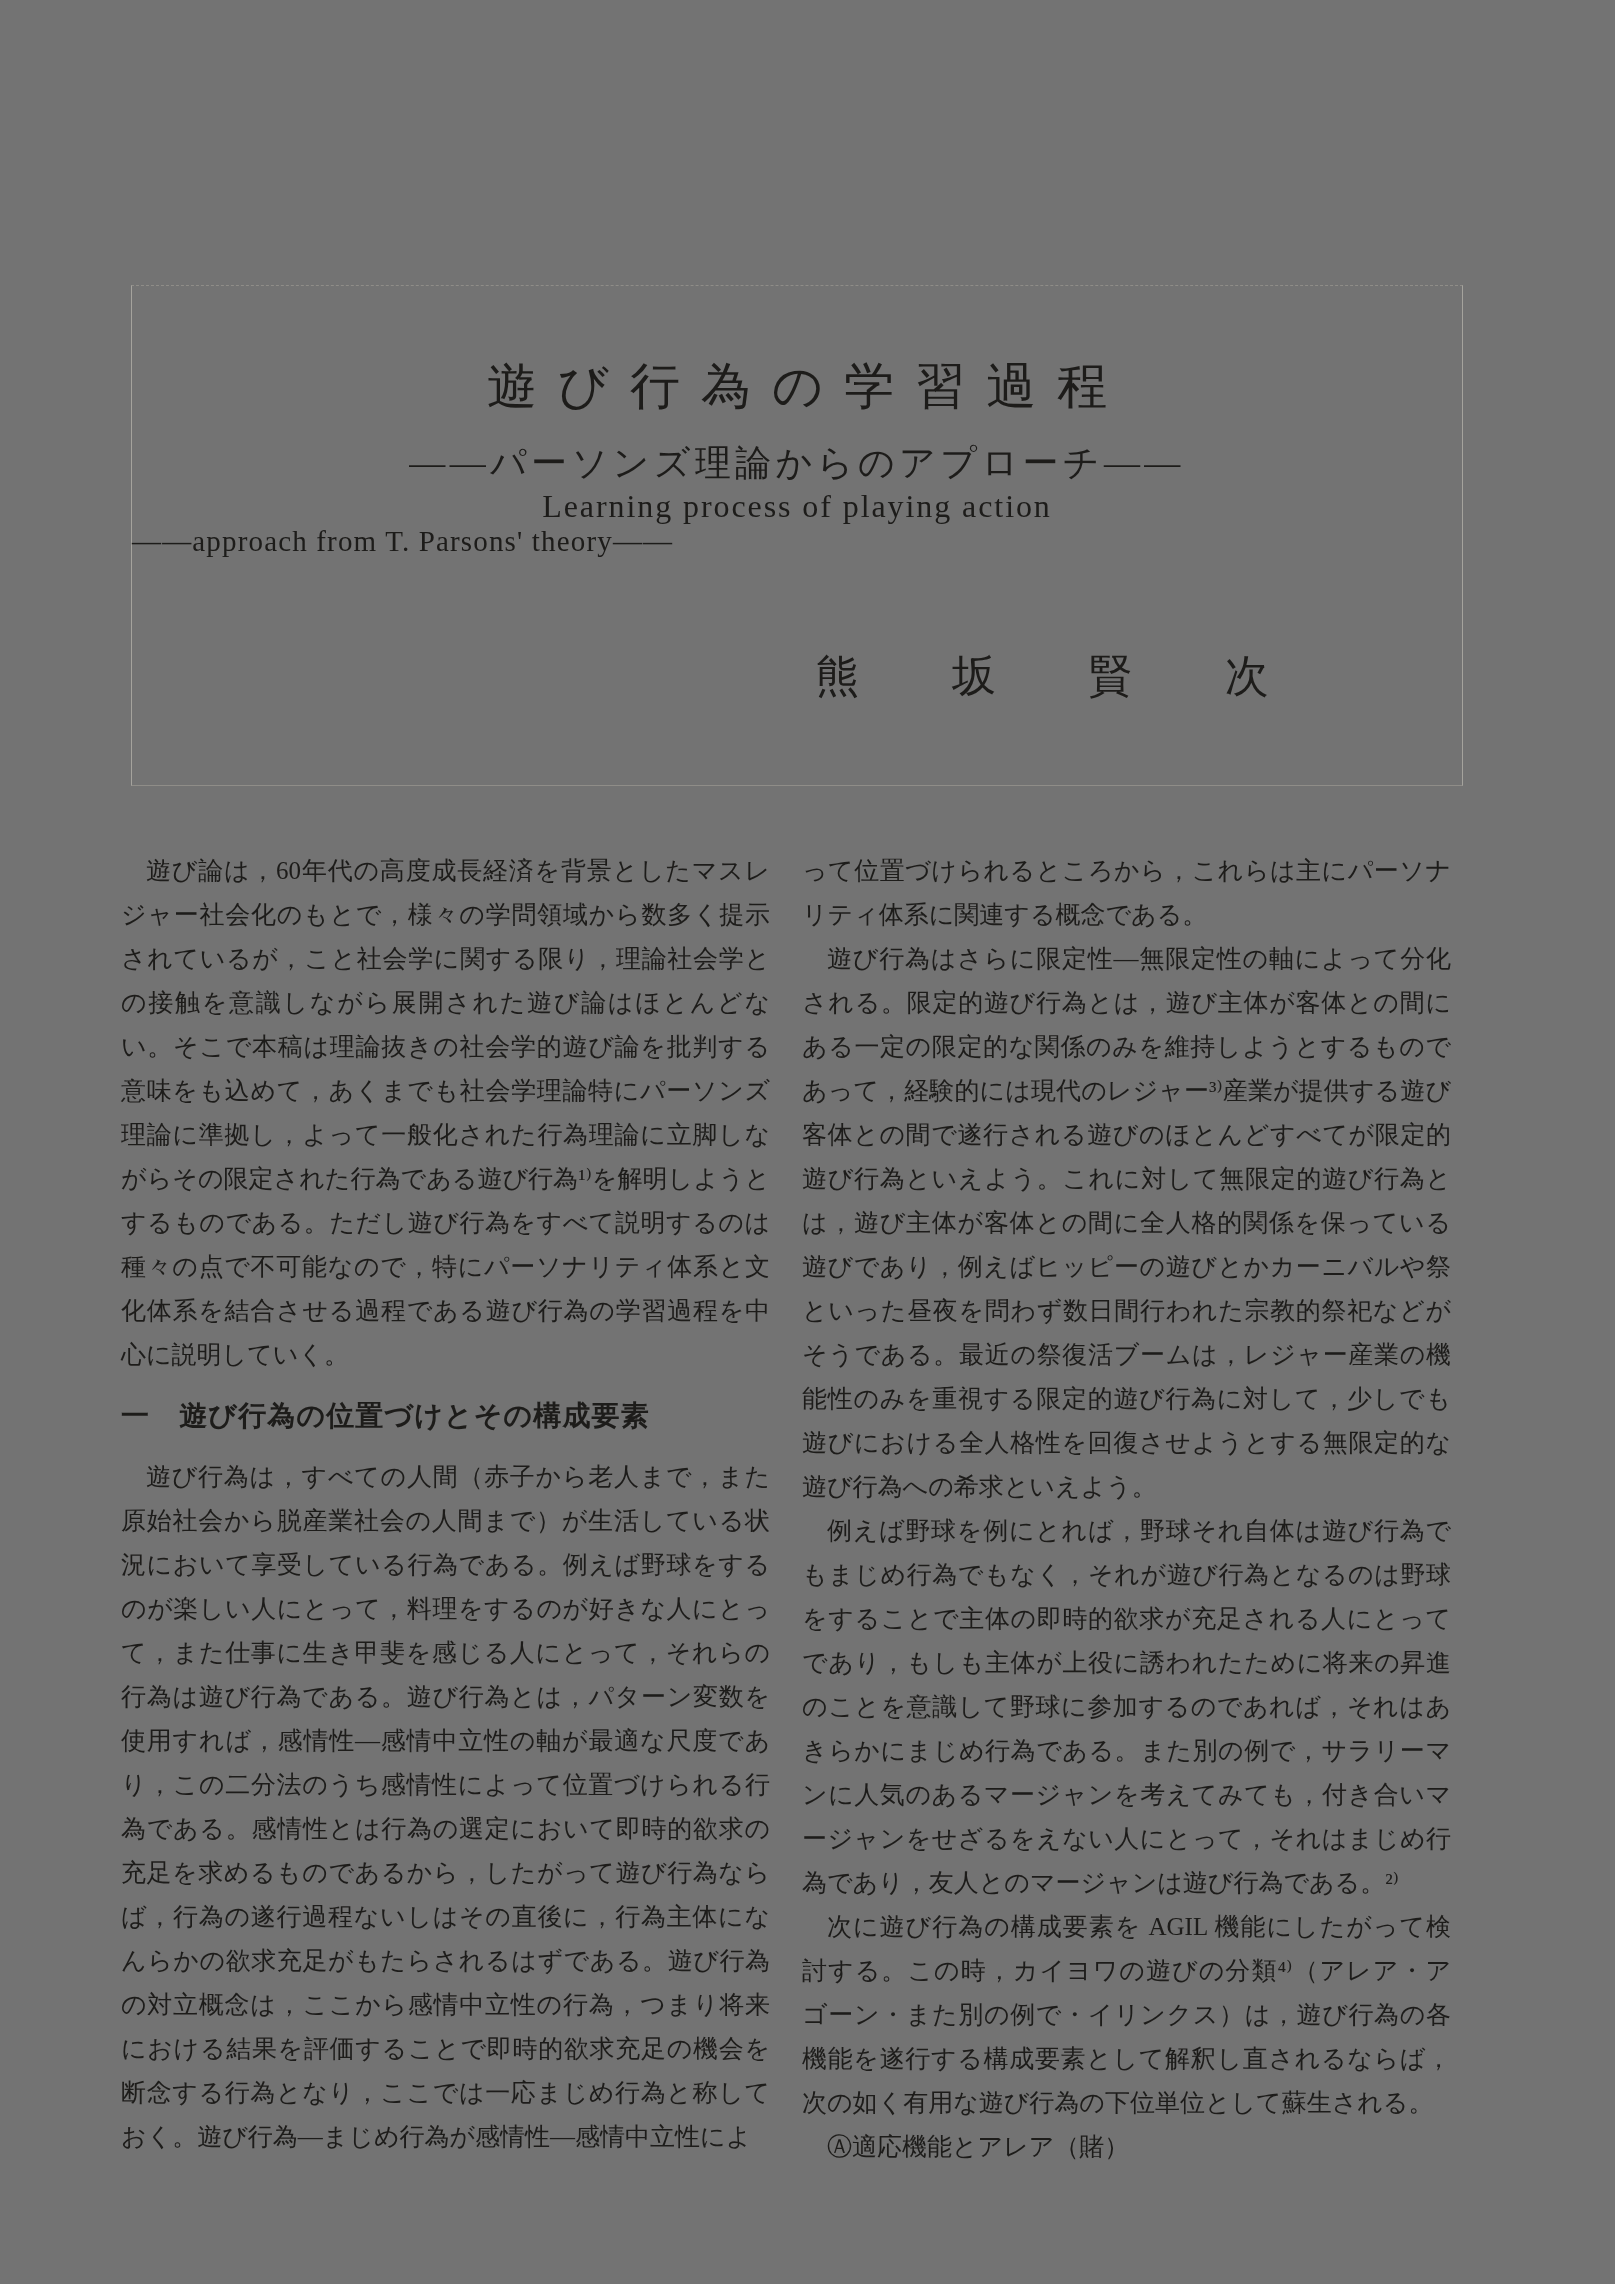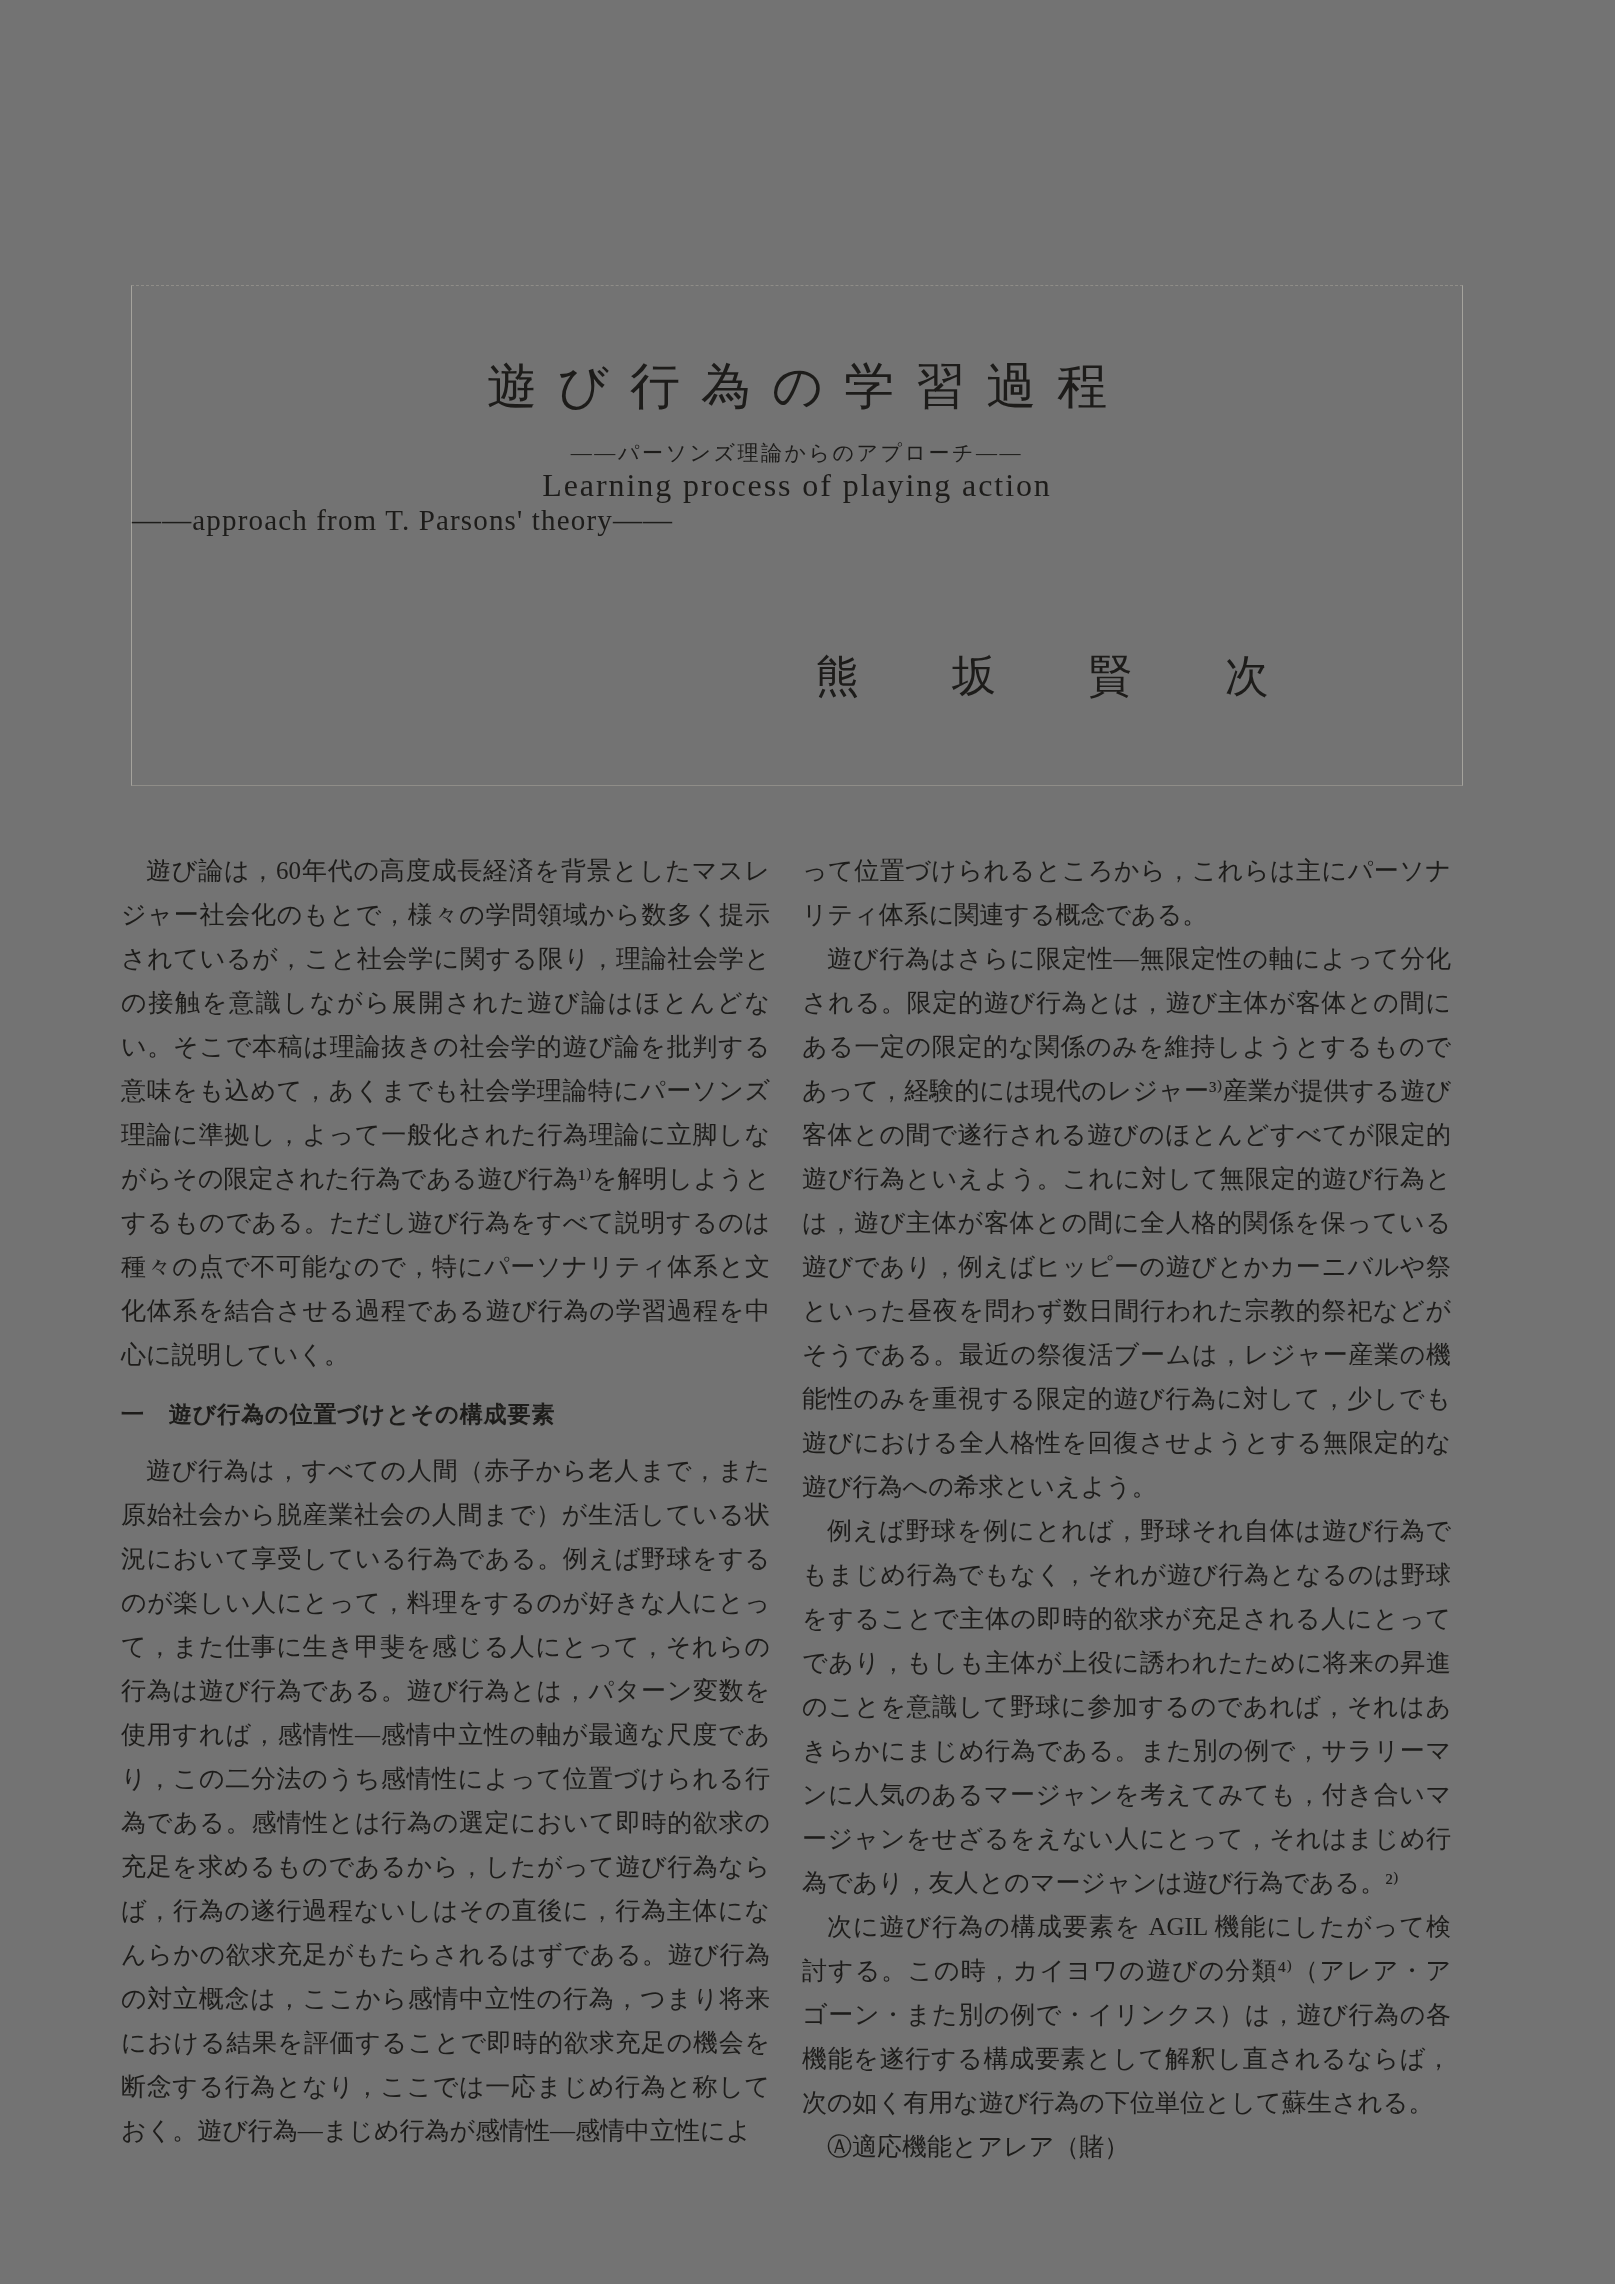--- a/index.html
+++ b/index.html
@@ -37,21 +37,21 @@
     text-align: center;
     font-size: 50px;
     font-weight: normal;
     letter-spacing: 0.42em;
     text-indent: 0.42em; 
     white-space: nowrap;
   }
   .subtitle-jp {
     margin-top: 19px;
     text-align: center;
-    font-size: 21px;
+    font-size: 36px;
     letter-spacing: 0.12em;
     white-space: nowrap;
   }
   .title-en {
     text-align: center;
     font-size: 32px;
     letter-spacing: 0.06em;
     white-space: nowrap;
   }
   .subtitle-en {
@@ -86,22 +86,22 @@
     text-justify: inter-ideograph;
   }
   .col p {
     margin: 0;
   }
   .col p.indent {
     text-indent: 1em;
   }
   .col h2.section-heading {
     margin: 24px 0 20.3px 0;
-    font-family: Liberation Serif, serif;
-    font-size: 23px;
+    font-family: Liberation Mono, monospace;
+    font-size: 28px;
     font-weight: bold;
     letter-spacing: 0.04em;
     line-height: 1.2;
   }
 </style>
 </head>
 <body>
 
 <div class="page">
 

